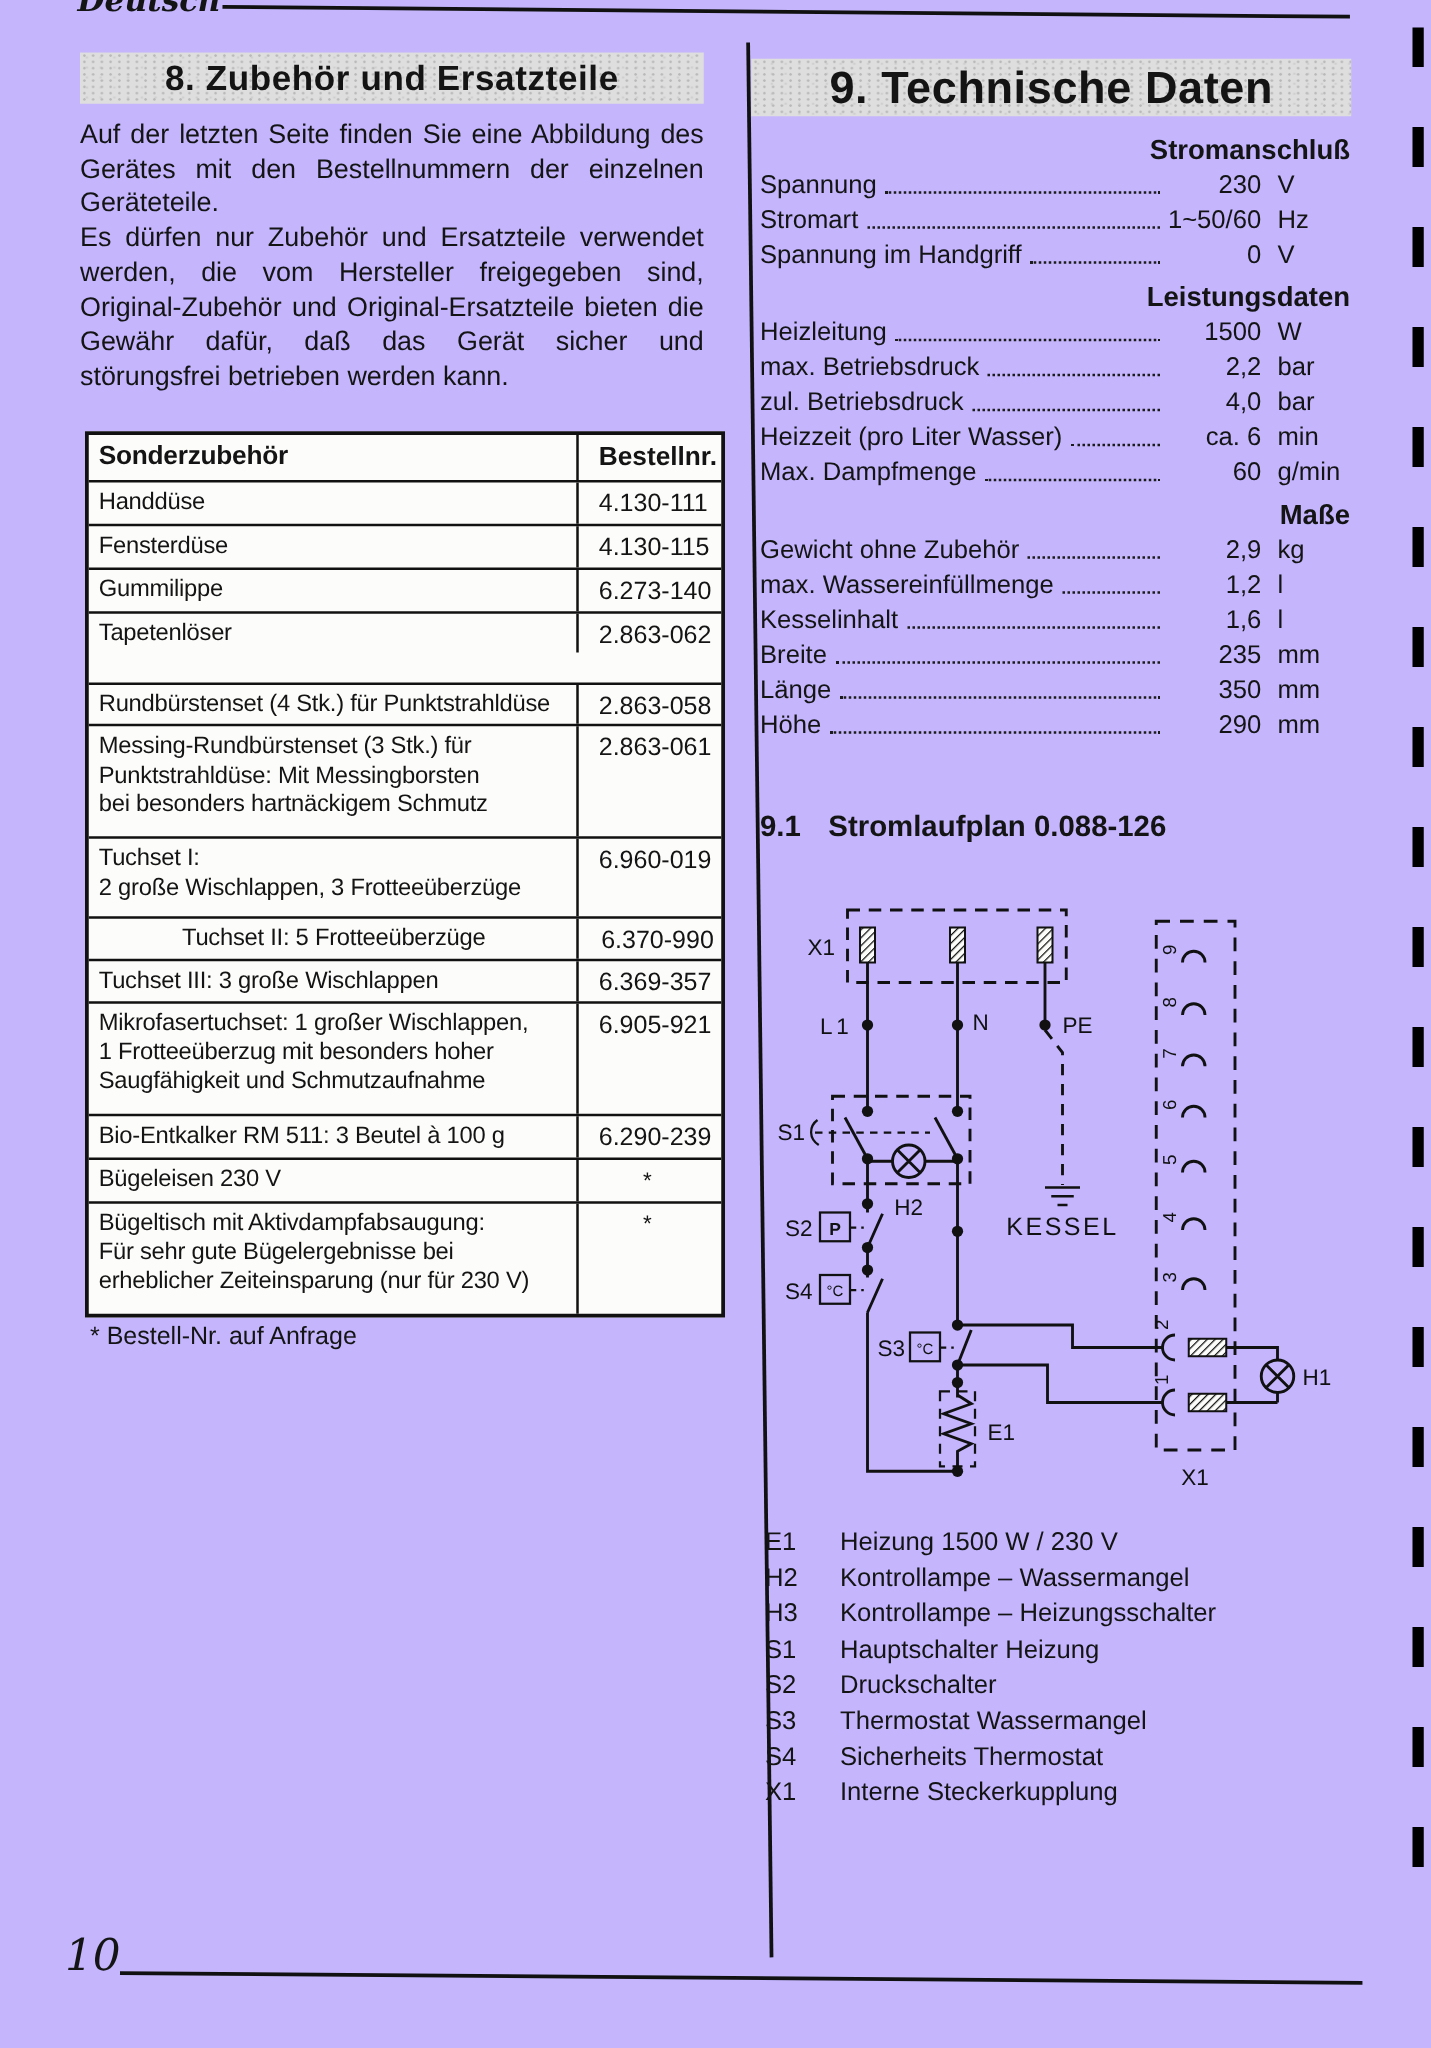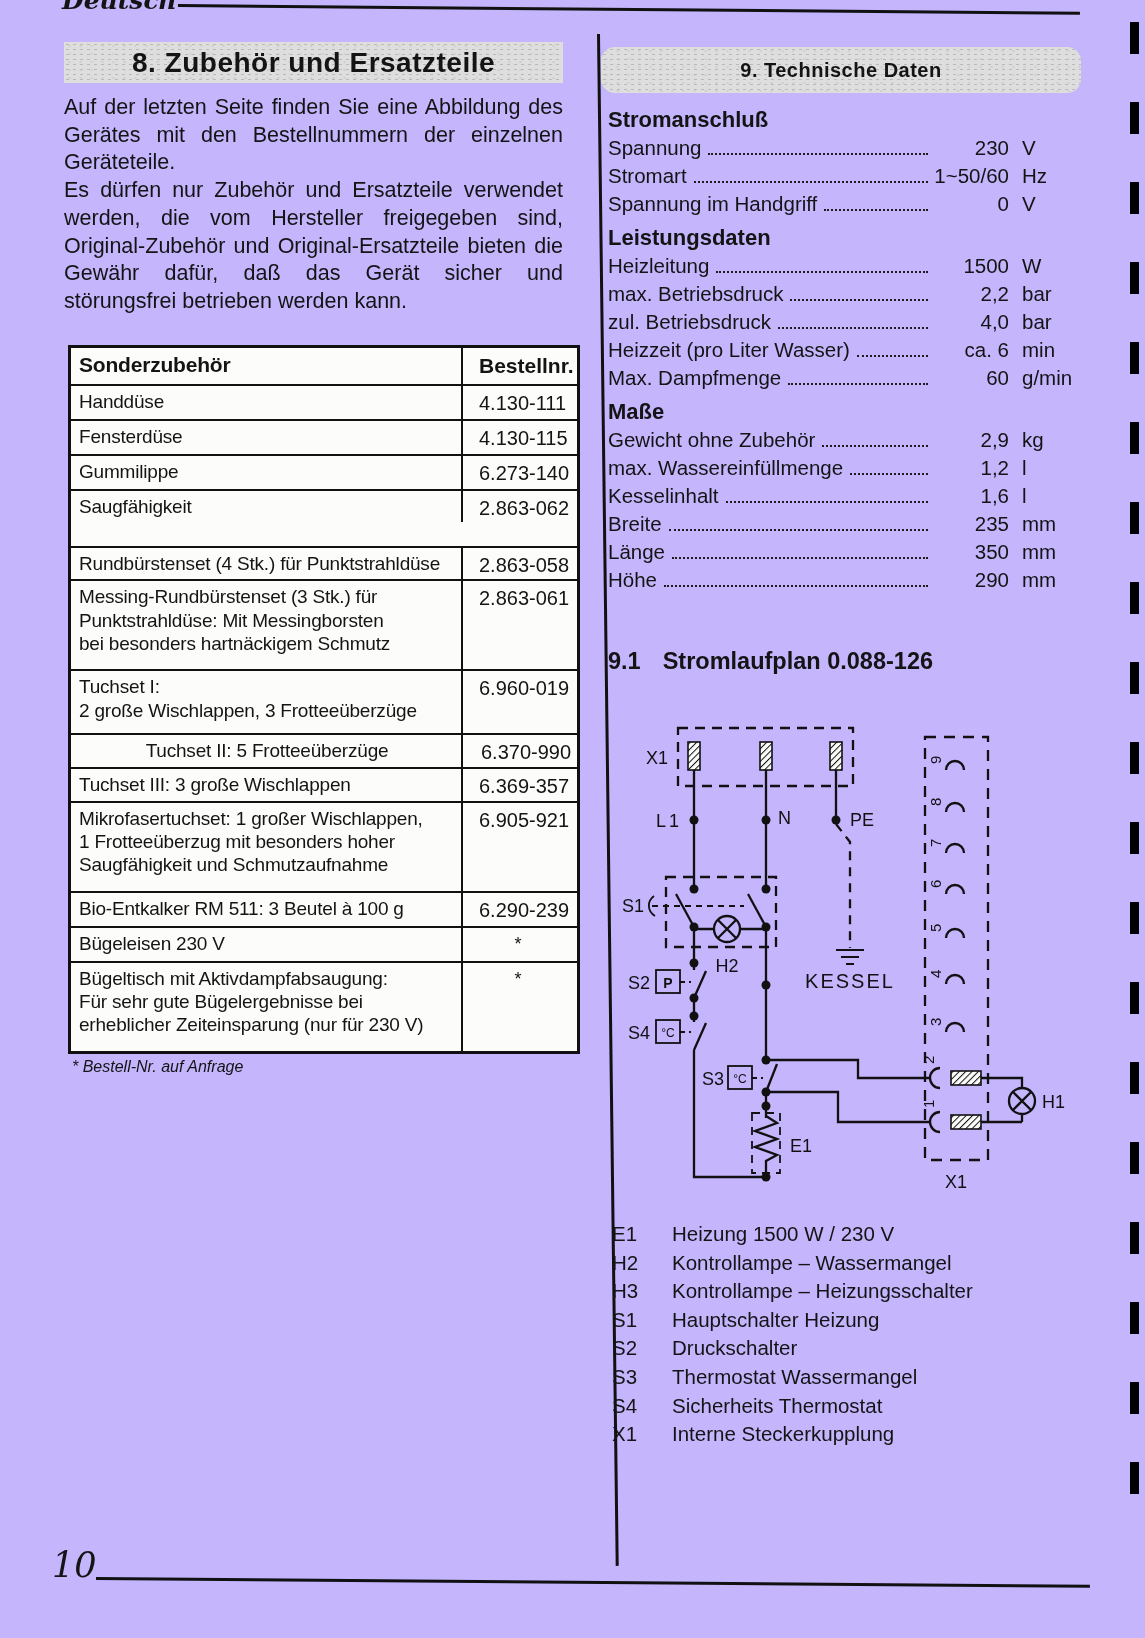--- a/index.html
+++ b/index.html
@@ -22,41 +22,41 @@
         background:repeating-linear-gradient(#000 0 32px,transparent 32px 80px);}
 
   
   .halftone{background-color:#dedede;
         background-image:radial-gradient(#b9b9b9 1px,transparent 1.4px),
                          radial-gradient(#cfcfcf 1px,transparent 1.4px);
         background-size:7px 5px,11px 8px;}
   .h-left{left:64px;top:42px;width:499px;height:41px;display:flex;align-items:center;
         justify-content:center;font-weight:bold;font-size:28px;letter-spacing:0.5px;}
   .h-right{left:601px;top:47px;width:480px;height:46px;display:flex;align-items:center;
-        justify-content:center;font-weight:bold;font-size:20px;letter-spacing:0.5px;border-radius:14px;}
+        justify-content:center;font-weight:bold;font-size:36px;letter-spacing:0.5px;}
 
   
   .intro{left:64px;top:94px;width:499px;font-size:21.5px;line-height:1.29;text-align:justify;}
   .intro p{margin:0;}
 
   .acc-table{left:68px;top:345px;width:512px;border:3px solid #111;box-sizing:border-box;
         background:#fcfcfa;}
   .t-row{display:flex;border-top:2px solid #111;box-sizing:border-box;}
   .t-row:first-child{border-top:none;}
   .t-cell-item{flex:0 0 392px;box-sizing:border-box;border-right:2.5px solid #111;
         padding:4px 6px 4px 8px;font-size:19px;letter-spacing:-0.2px;line-height:1.22;
         white-space:pre-line;}
   .t-cell-nr{flex:1;box-sizing:border-box;padding:6px 4px 0 16px;font-size:20px;}
   .t-cell-nr.center{text-align:center;padding-left:0;font-size:18px;}
   .t-head .t-cell-item,.t-head .t-cell-nr{font-weight:bold;font-size:21px;}
-  .footnote{left:72px;top:1058px;font-style:italic;font-size:16px;}
+  .footnote{left:72px;top:1058px;font-size:20px;}
 
   
   .specs{left:608px;top:100px;width:472px;}
-  .spec-title{height:27px;margin-top:7px;font-weight:bold;font-size:22px;}
+  .spec-title{height:27px;margin-top:7px;font-weight:bold;font-size:22px;text-align:right;}
   .spec-row{display:flex;height:28px;align-items:flex-end;font-size:20.5px;}
   .spec-label{white-space:nowrap;padding-bottom:2px;}
   .leader{flex:1;border-bottom:2.6px dotted #1b1b1b;margin:0 5px 7px 7px;}
   .spec-value{flex:0 0 76px;text-align:right;padding-bottom:2px;white-space:nowrap;}
   .spec-unit{flex:0 0 58px;padding-left:13px;padding-bottom:2px;white-space:nowrap;}
 
   .sub-heading{left:608px;top:648px;font-weight:bold;font-size:23.5px;display:flex;}
   .sub-heading .num{margin-right:22px;}
 
   
@@ -98,21 +98,21 @@
     </div>
     <div class="t-row" style="min-height:35px;">
       <div class="t-cell-item">Fensterdüse</div>
       <div class="t-cell-nr">4.130-115</div>
     </div>
     <div class="t-row" style="min-height:35px;">
       <div class="t-cell-item">Gummilippe</div>
       <div class="t-cell-nr">6.273-140</div>
     </div>
     <div class="t-row" style="min-height:33px;">
-      <div class="t-cell-item">Saugfähigkeit</div>
+      <div class="t-cell-item">Tapetenlöser</div>
       <div class="t-cell-nr">2.863-062</div>
     </div>
     <div class="t-row" style="min-height:33px;margin-top:24px;">
       <div class="t-cell-item">Rundbürstenset (4 Stk.) für Punktstrahldüse</div>
       <div class="t-cell-nr">2.863-058</div>
     </div>
     <div class="t-row" style="min-height:90px;">
       <div class="t-cell-item">Messing-Rundbürstenset (3 Stk.) für
 Punktstrahldüse: Mit Messingborsten
 bei besonders hartnäckigem Schmutz</div>

